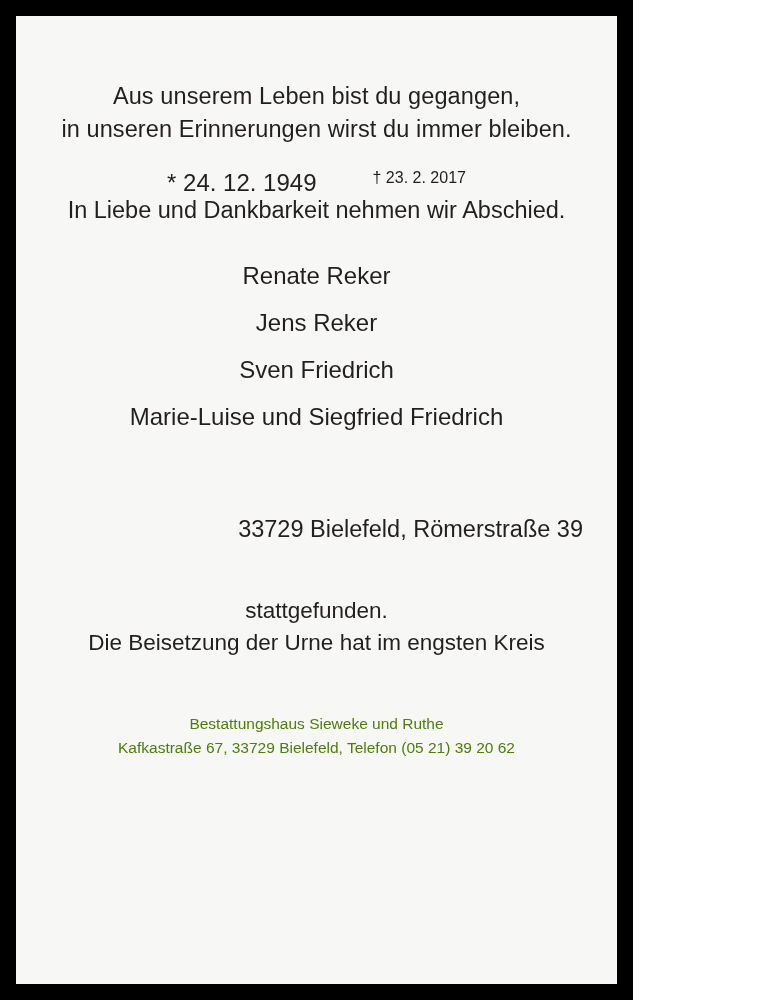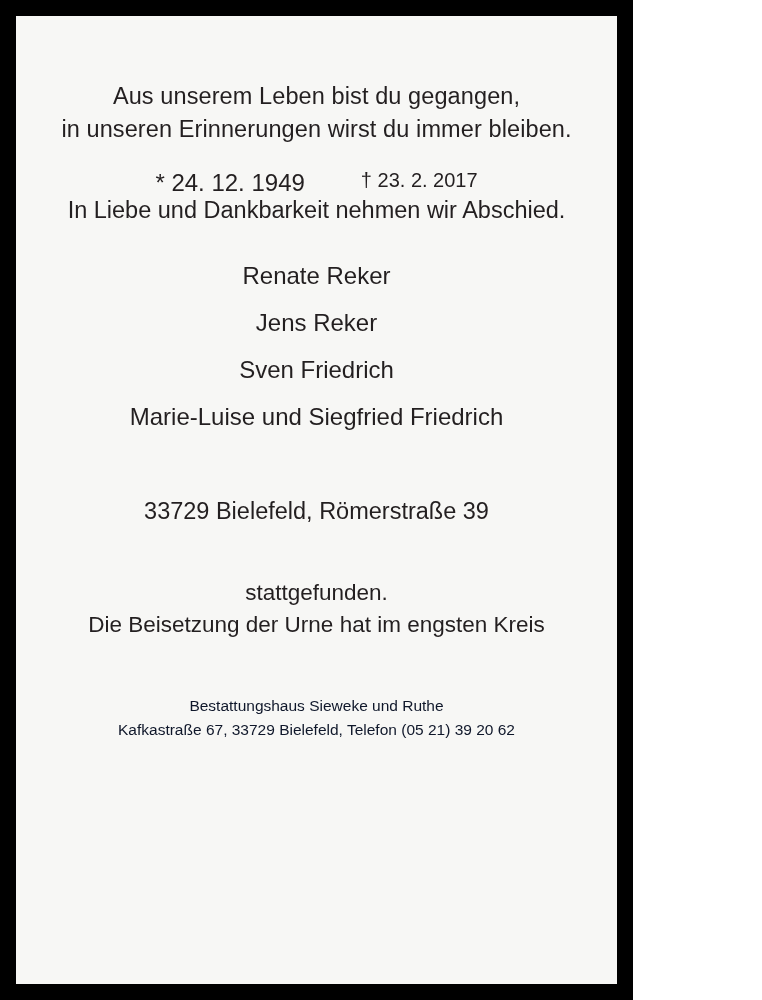--- a/index.html
+++ b/index.html
@@ -47,49 +47,50 @@
     line-height: 1.1;
   }
   .dates {
     margin-top: 22px;
     font-size: 24px;
     display: flex;
     justify-content: center;
     gap: 56px;
   }
   .dates .dagger {
-    font-size: 20px;
+    font-size: 16px;
   }
   .farewell {
     font-size: 23.5px;
   }
   .mourners {
     margin-top: 28px;
   }
   .mourners .mourner {
     font-size: 24px;
     line-height: 1.96;
   }
   .address {
-    margin-top: 58px;
+    margin-top: 76px;
     font-size: 23.5px;
+    text-align: right;
   }
   .note {
     margin-top: 52px;
     font-size: 22.5px;
     line-height: 1.45;
   }
   .note div {
     white-space: nowrap;
   }
   .footer {
     margin-top: 52px;
     font-size: 15.5px;
     line-height: 1.55;
-    color: #0f172a;
+    color: #4d7c0f;
   }
 </style>
 </head>
 <body>
 
 <div class="obituary-frame">
   <div class="inner">
 
     <div class="epitaph">
       <div>Aus unserem Leben bist du gegangen,</div>

